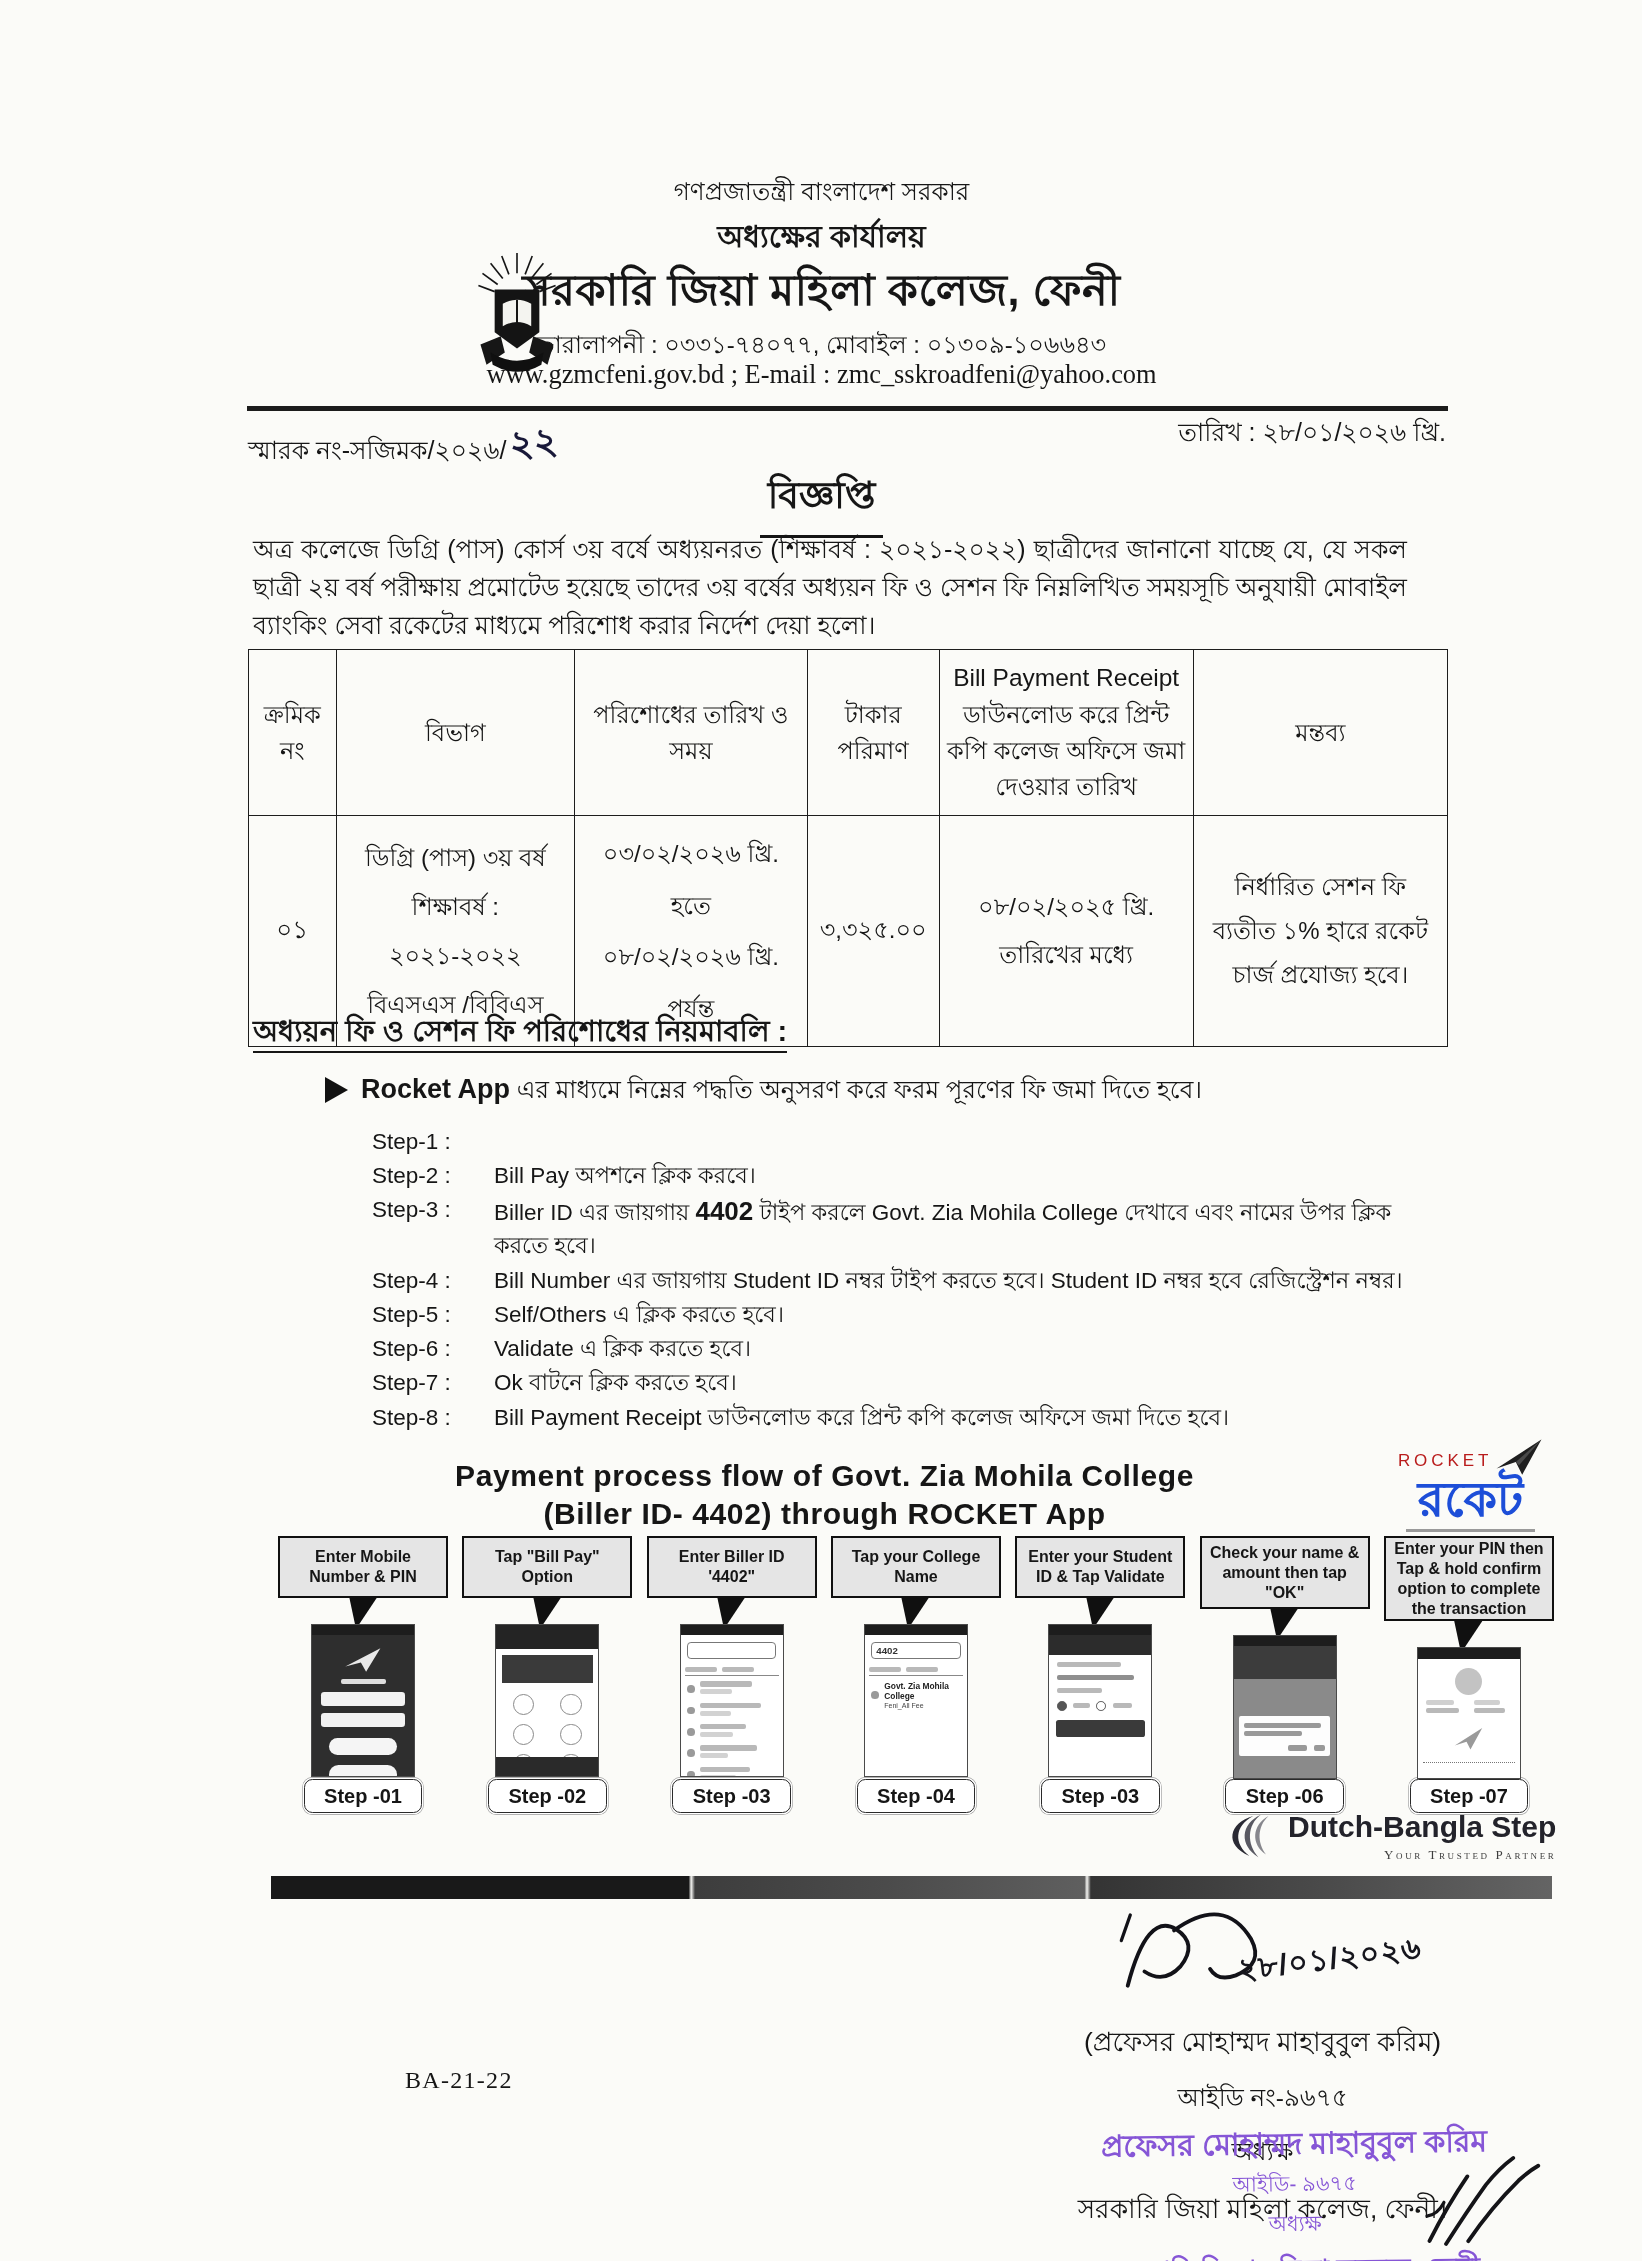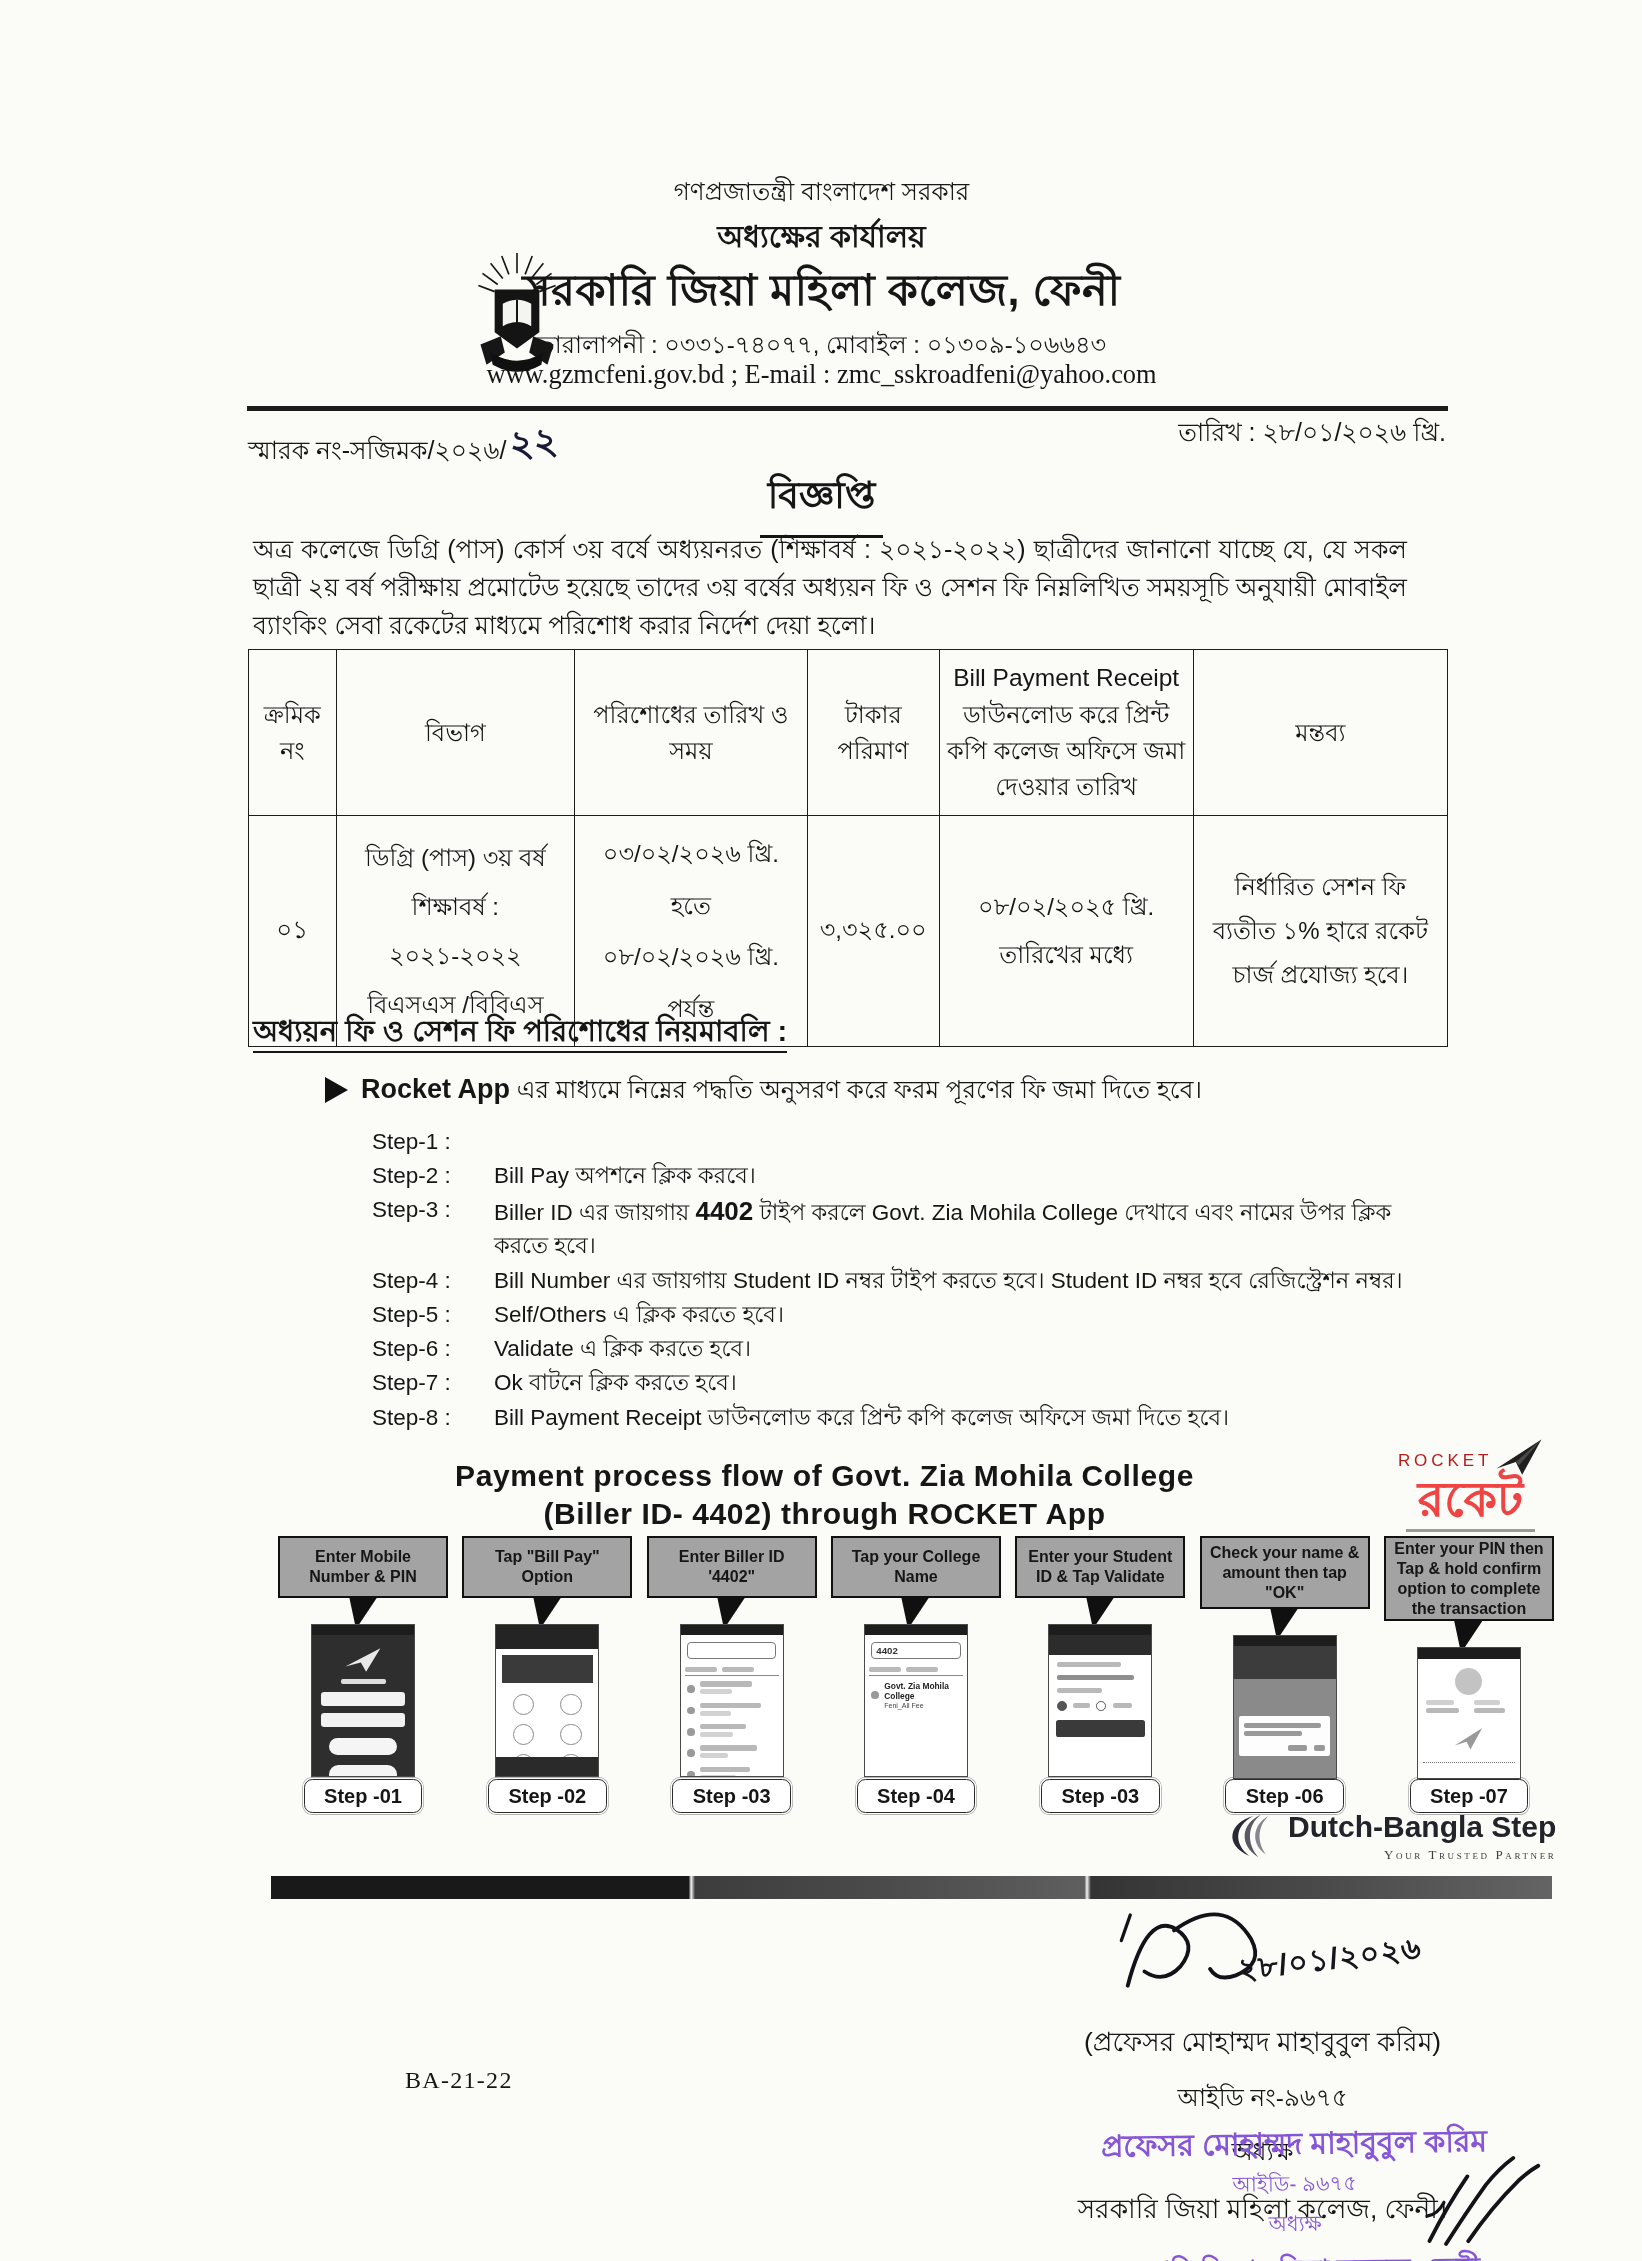--- a/index.html
+++ b/index.html
@@ -51,27 +51,27 @@
   .steps{top:1126px;left:372px;width:1037px;}
   .step-row{display:flex;margin-bottom:3.2px;}
   .step-label{flex:0 0 122px;font-size:22.5px;line-height:1.38;}
   .step-text{flex:1;font-size:22.5px;line-height:1.38;max-width:1005px;}
   .step-text b{font-size:26px;}
 
   
   .flow-title{top:1457px;left:277px;width:1095px;text-align:center;font-size:30px;font-weight:bold;line-height:1.25;letter-spacing:0.6px;}
   .rocket-logo{top:1438px;left:1390px;width:161px;text-align:center;}
   .rocket-logo .rk-top{font-size:17px;font-weight:normal;letter-spacing:3.9px;color:#b91c1c;display:inline-block;vertical-align:11.6px;}
-  .rocket-logo .rk-main{font-size:48px;font-weight:bold;color:#ef4444;line-height:1;margin-top:-3.9px;}
+  .rocket-logo .rk-main{font-size:48px;font-weight:bold;color:#1d4ed8;line-height:1;margin-top:-3.9px;}
   .rocket-logo .rk-tag{height:3.2px;background:#9a9a9a;width:129px;margin:5.2px auto 0;}
   .plane{display:inline-block;}
 
   .flow-row{top:1536px;left:278px;width:1276px;display:flex;justify-content:space-between;}
   .flow-col{width:170px;height:277px;display:flex;flex-direction:column;align-items:center;}
-  .callout{box-sizing:border-box;width:100%;min-height:62px;border:2.6px solid #101010;background:#a3a3a3;font-size:16px;font-weight:bold;text-align:center;padding:6.4px 5.2px;line-height:1.25;display:flex;align-items:center;justify-content:center;}
+  .callout{box-sizing:border-box;width:100%;min-height:62px;border:2.6px solid #101010;background:#e5e5e5;font-size:16px;font-weight:bold;text-align:center;padding:6.4px 5.2px;line-height:1.25;display:flex;align-items:center;justify-content:center;}
   .pointer{width:0;height:0;border-left:7.7px solid transparent;border-right:22px solid transparent;border-top:33px solid #101010;margin-top:-1.9px;}
   .phone{width:104px;height:153px;border:1.3px solid #4a4a4a;margin-top:-5.2px;position:relative;box-sizing:border-box;overflow:hidden;background:#fff;}
   .badge{margin-top:auto;border:1.9px solid #2a2a2a;border-radius:8.4px;background:#fff;font-size:20px;font-weight:bold;padding:4.5px 19.3px;box-shadow:0 0 0 1.3px #fff,0 0 0 1.9px #999;}
 
   .bar{background:#b9b9b9;border-radius:1.9px;height:5.2px;}
   .ph-status{height:10.3px;background:#1d1d1d;}
   
   .p1{background:#2e2e2e;}
   .p1 .pl{margin:11.6px auto 3.9px;width:39px;}
   .p1 .wbar{background:#f2f2f2;height:14px;border-radius:3.2px;margin:7.7px 9px 0;}

